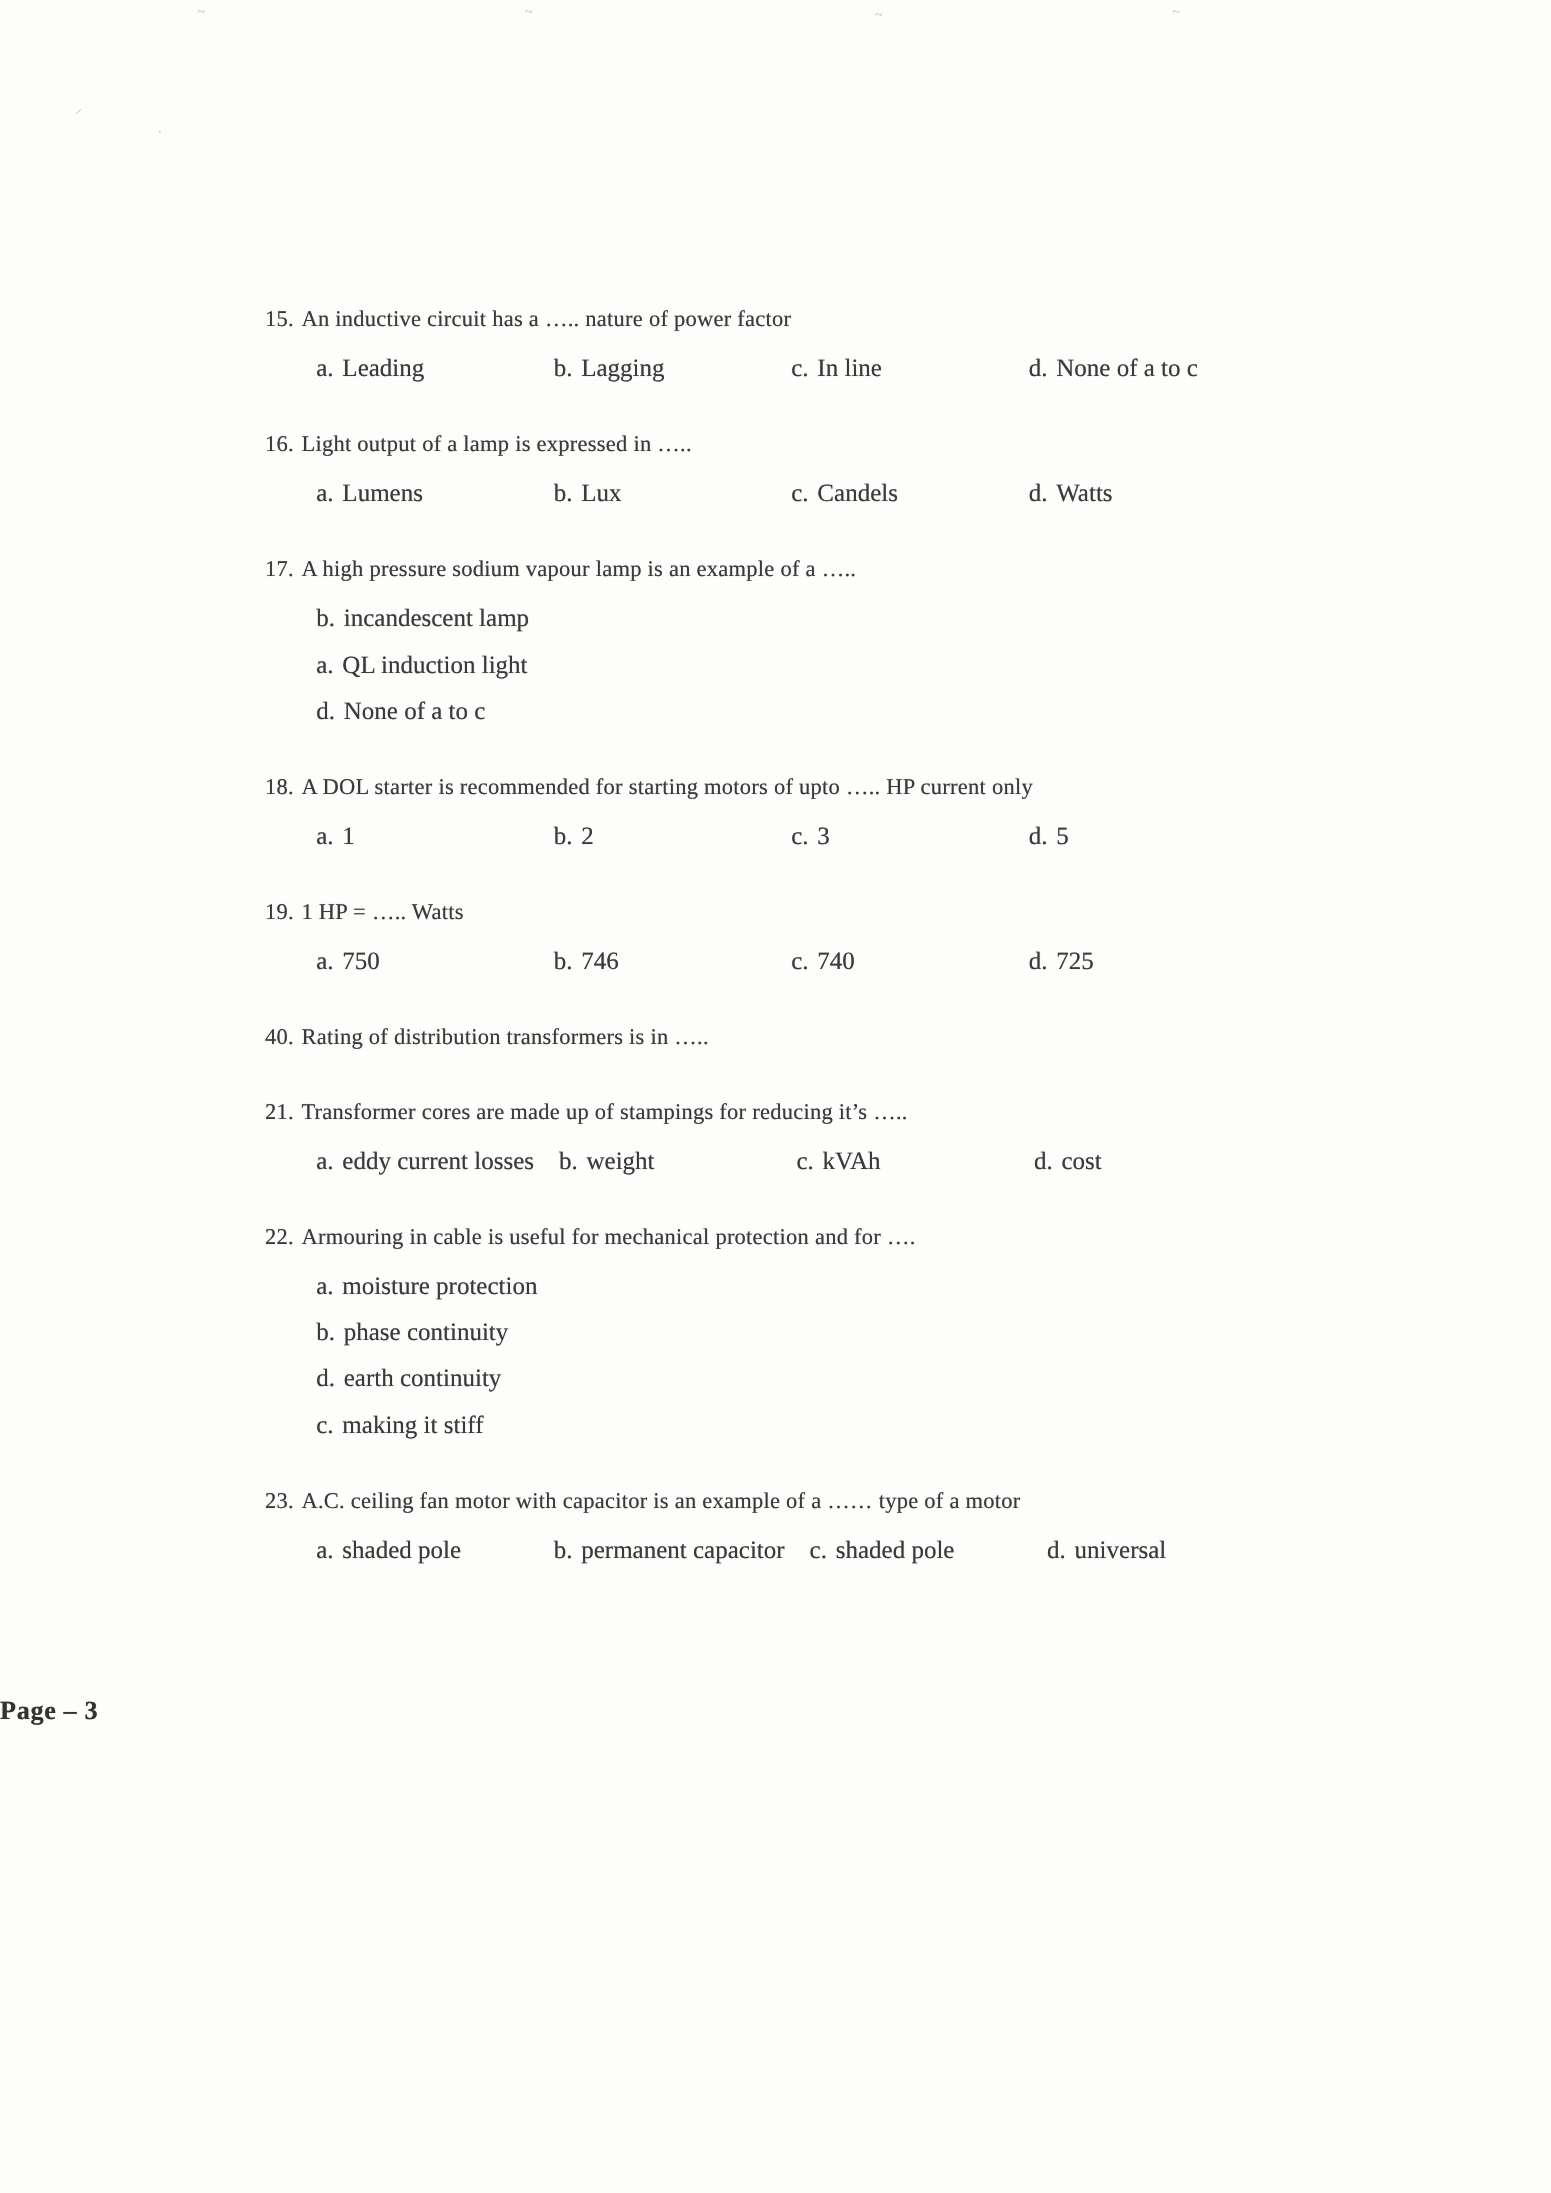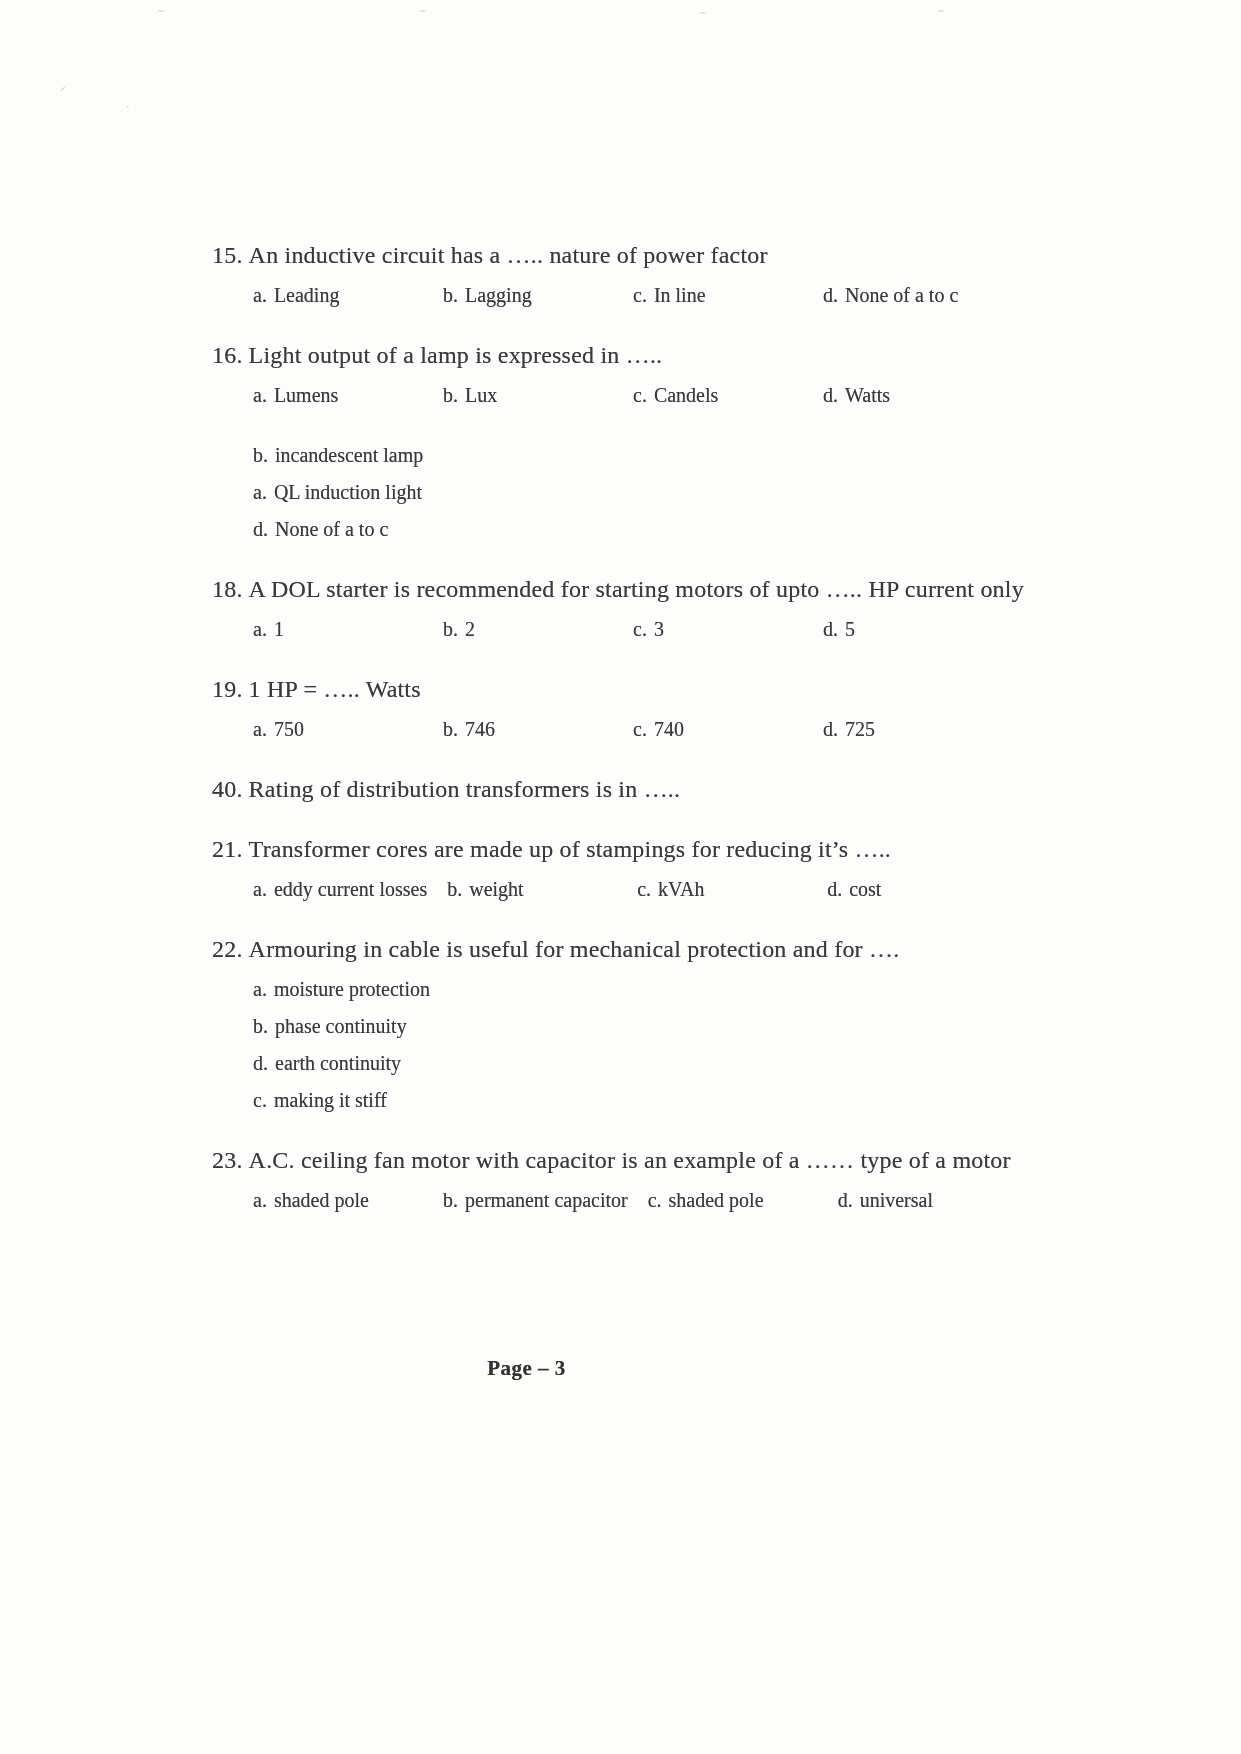--- a/index.html
+++ b/index.html
@@ -27,21 +27,21 @@
   .content {
     position: absolute;
     top: 242px;
     left: 212px;
     width: 860px;
   }
   .question-block {
     margin-bottom: 34px;
   }
   .question-line {
-    font-size: 24px;
+    font-size: 18px;
     line-height: 26px;
     margin-bottom: 14px;
     letter-spacing: 0.2px;
     text-shadow: 0 0 0.6px rgba(70,70,70,0.65);
     white-space: nowrap;
   }
   .q-number {
     margin-right: 6px;
   }
   .options {
@@ -66,21 +66,21 @@
     white-space: nowrap;
   }
   .opt-letter {
     margin-right: 7px;
   }
   .page-footer {
     position: absolute;
     top: 1356px;
     left: 0;
     width: 1053px;
-    text-align: center;
+    text-align: left;
     font-size: 21px;
     font-weight: 600;
     letter-spacing: 0.5px;
     color: #333331;
     text-shadow: 0 0 0.6px rgba(60,60,60,0.7);
   }
 </style>
 </head>
 <body>
 
@@ -112,20 +112,23 @@
     </div>
     <div class="options options-row">
           <div class="option"><span class="opt-letter">a.</span><span class="opt-text">Lumens</span></div>
           <div class="option"><span class="opt-letter">b.</span><span class="opt-text">Lux</span></div>
           <div class="option"><span class="opt-letter">c.</span><span class="opt-text">Candels</span></div>
           <div class="option"><span class="opt-letter">d.</span><span class="opt-text">Watts</span></div>
         </div>
   </div>
 
   <div class="question-block">
+    <div class="question-line">
+      <span class="q-number">17.</span><span class="q-text">A high pressure sodium vapour lamp is an example of a  …..</span>
+    </div>
     <div class="options options-list">
           <div class="option"><span class="opt-letter">b.</span><span class="opt-text">incandescent lamp</span></div>
           <div class="option"><span class="opt-letter">a.</span><span class="opt-text">QL induction light</span></div>
           <div class="option"><span class="opt-letter">d.</span><span class="opt-text">None of a to c</span></div>
         </div>
   </div>
 
   <div class="question-block">
     <div class="question-line">
       <span class="q-number">18.</span><span class="q-text">A DOL starter is recommended for starting motors of upto ….. HP current only</span>

